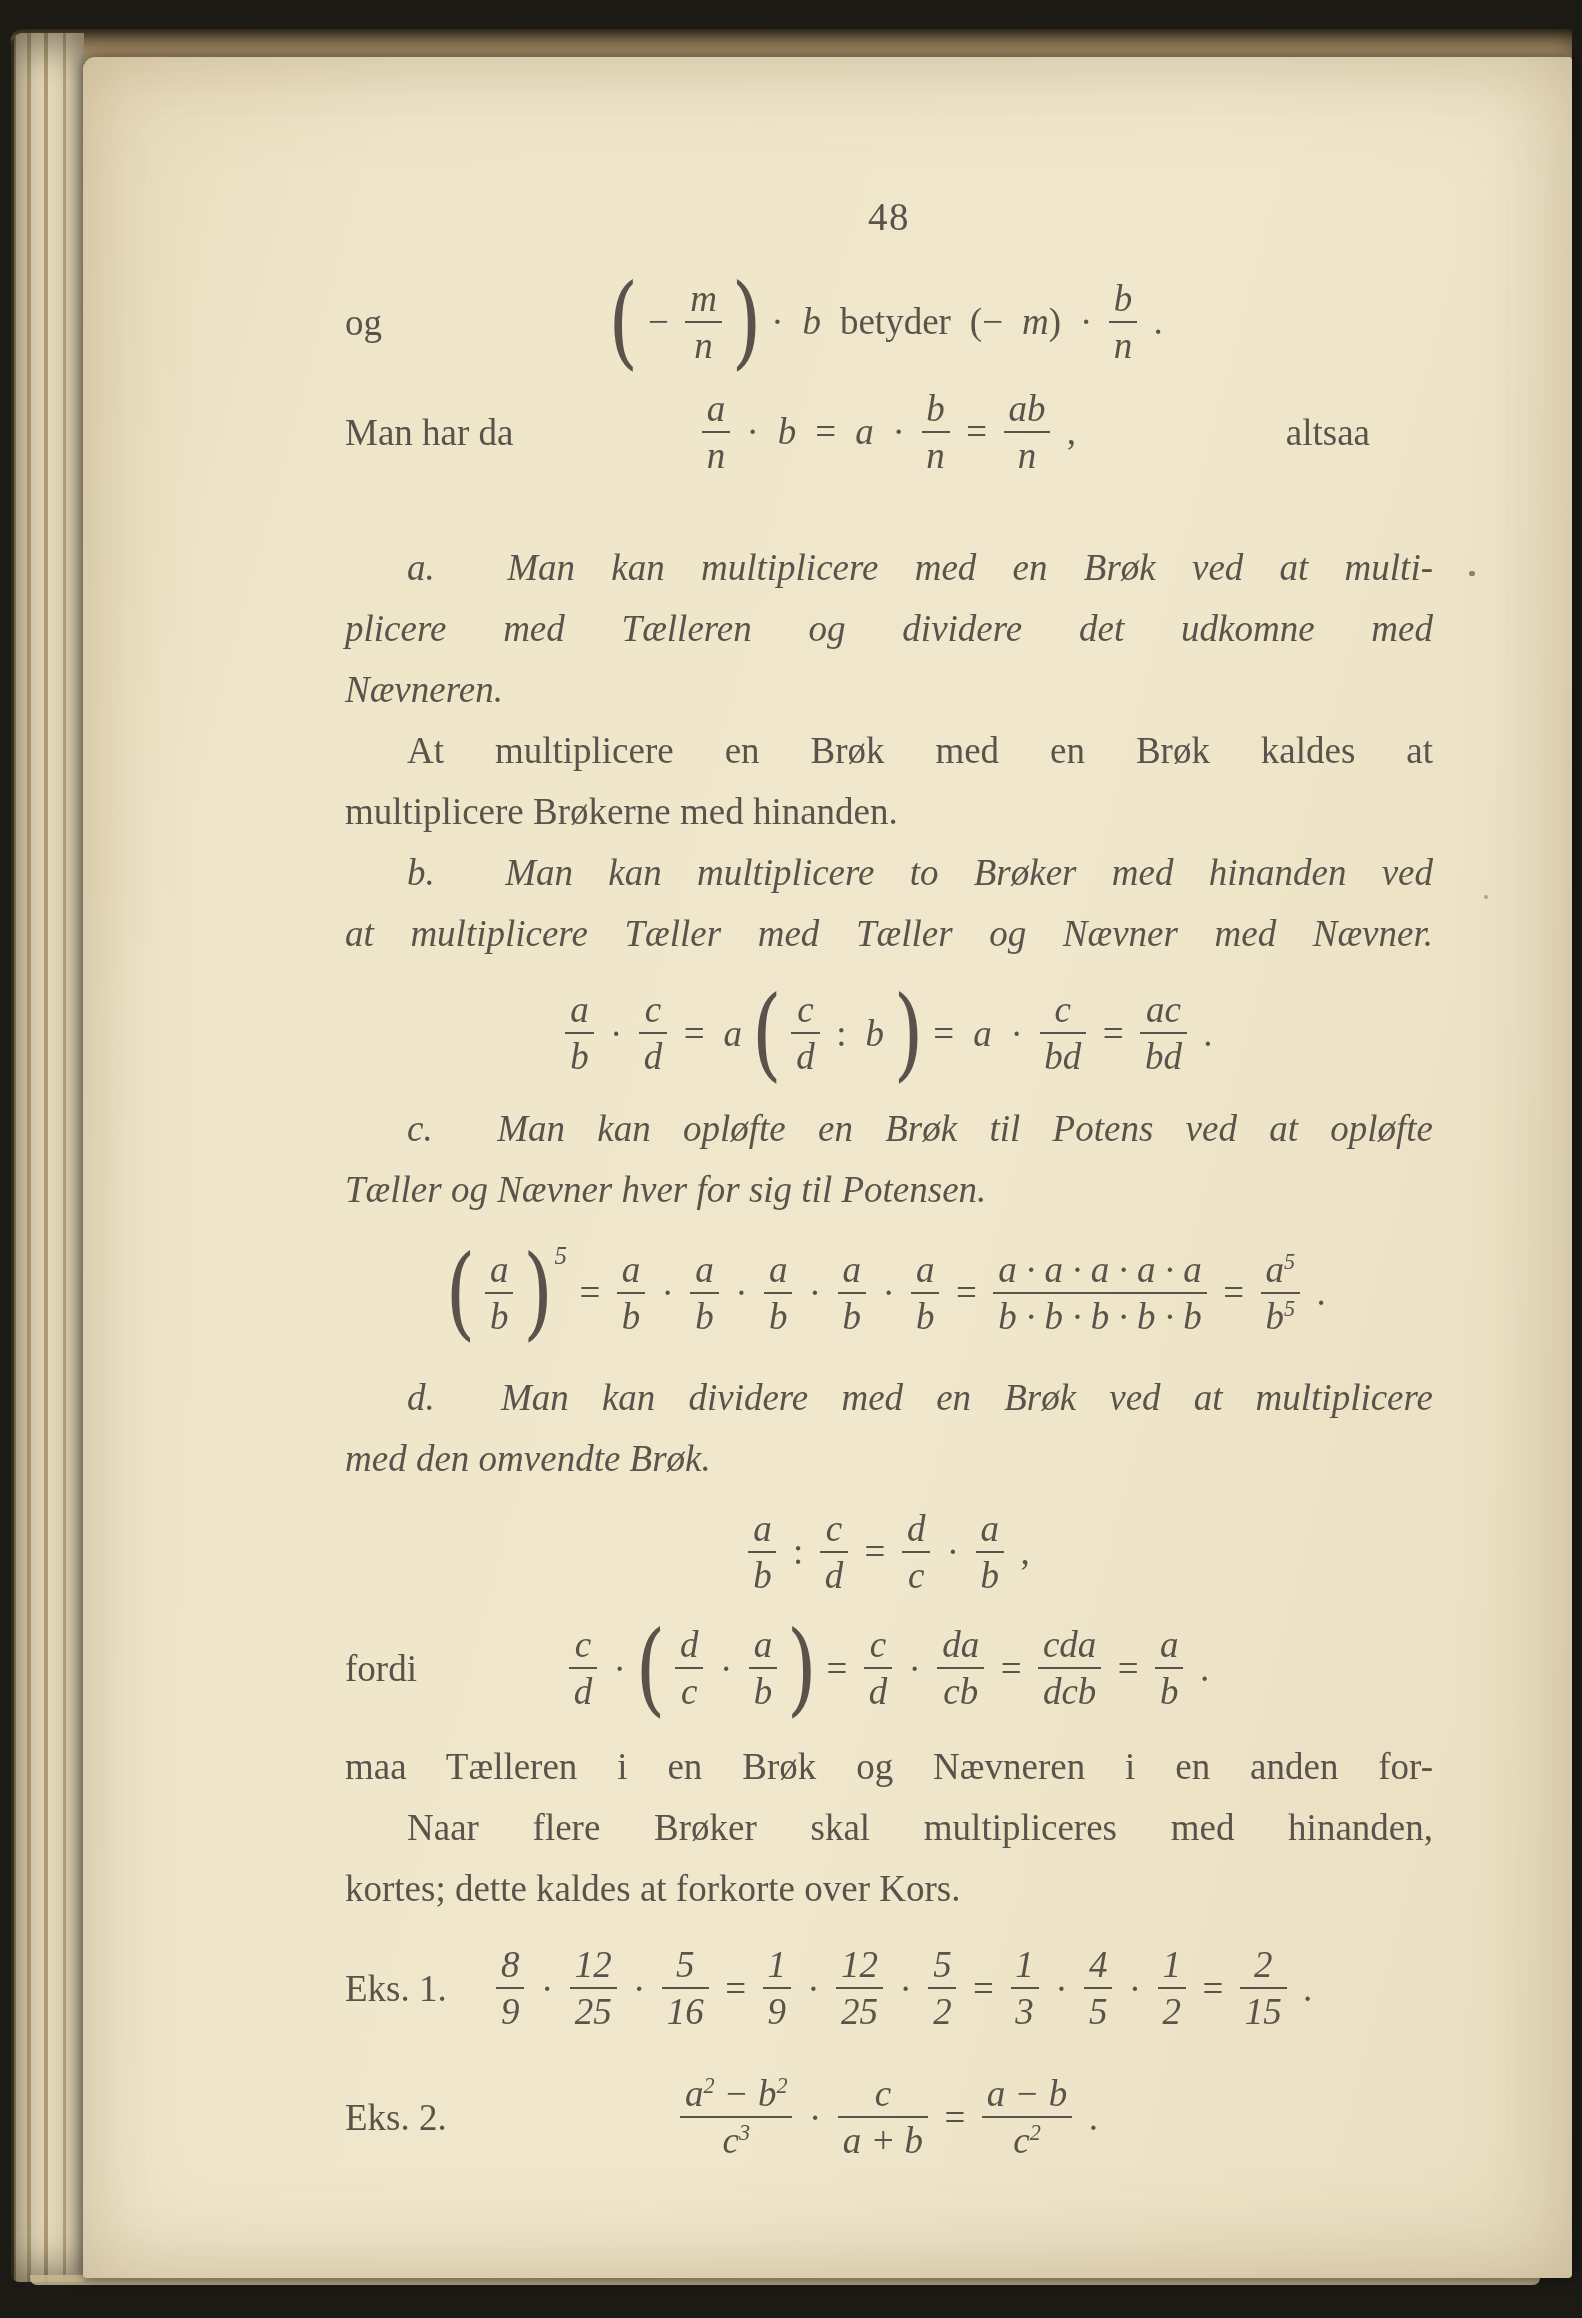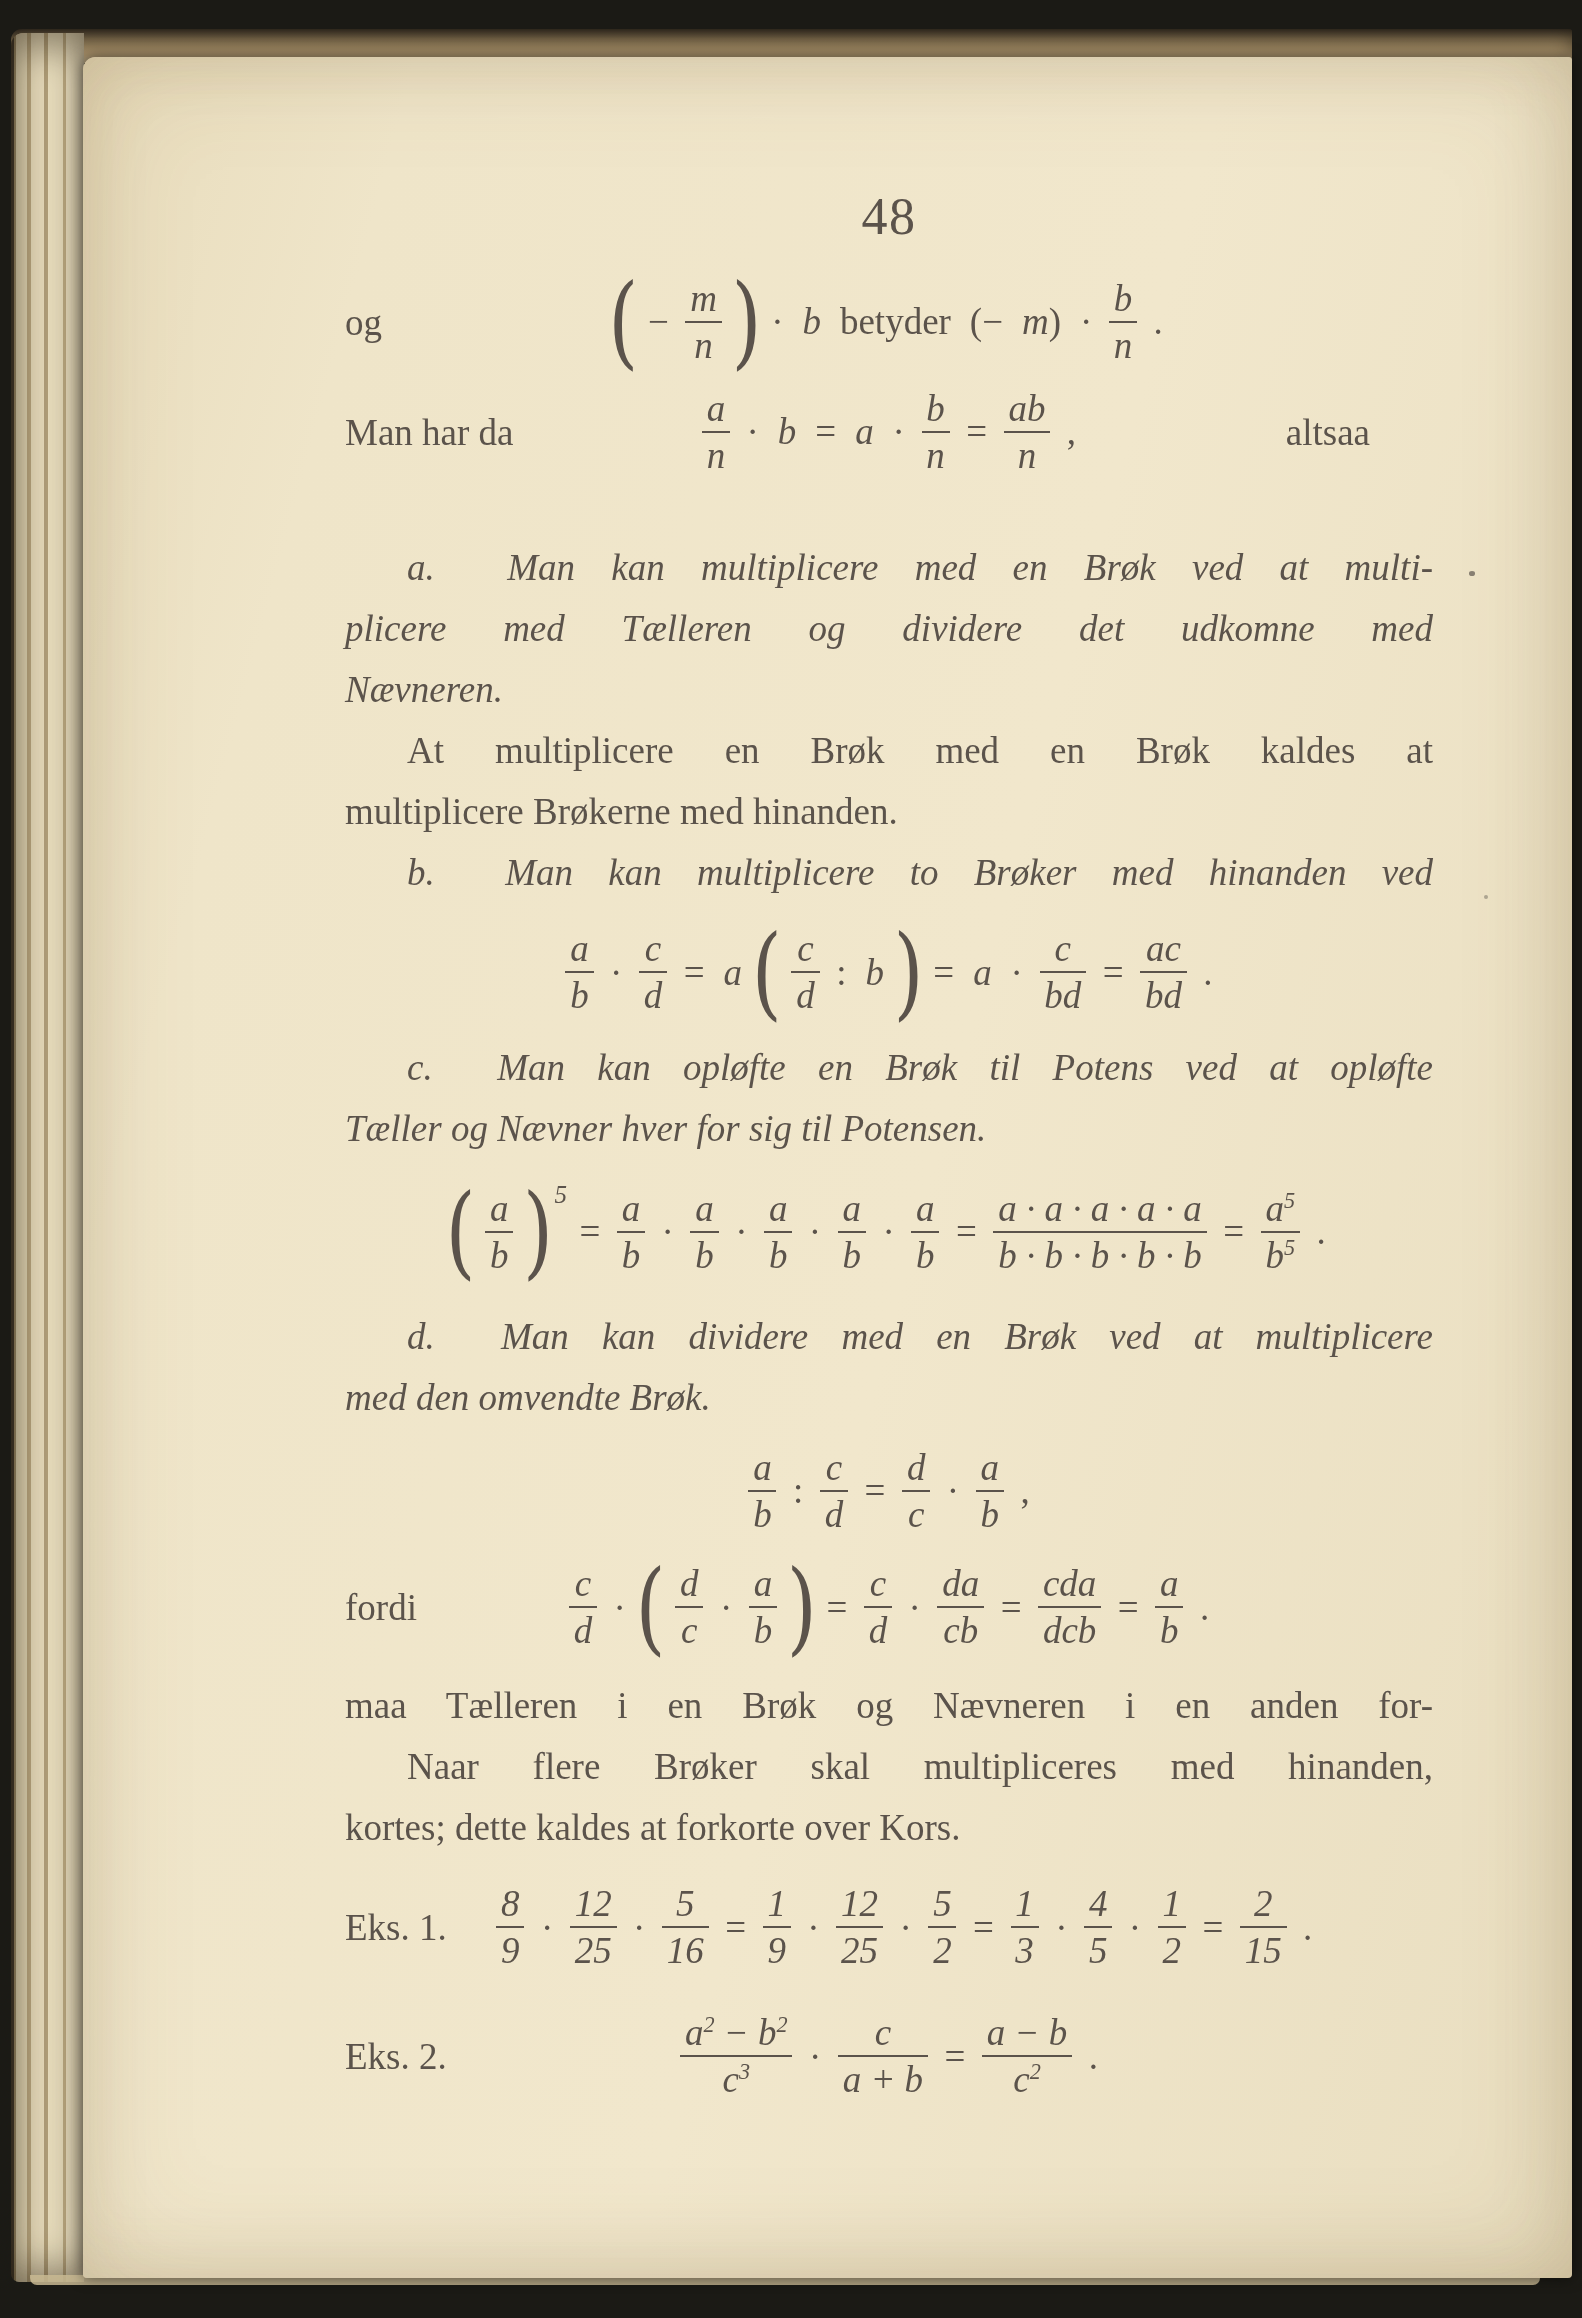--- a/index.html
+++ b/index.html
@@ -23,21 +23,21 @@
   
   .stack-bottom{position:absolute;left:30px;top:2275px;width:1510px;height:9.7px;background:#c8b992;
     border-radius:0 0 6.9px 6.9px;opacity:.85;}
   
   .page{position:absolute;left:83px;top:57px;width:1489px;height:2221px;border-radius:12.4px 3.4px 4.1px 4.1px;
     background:linear-gradient(105deg,#e8dcbc 0%,var(--paper) 16%,#f1e7cc 55%,#e9dec0 100%);
     box-shadow:inset 0 0 117px rgba(125,95,45,.16),inset -23.4px -16.5px 62px rgba(120,95,55,.10),
       inset 18px 13.8px 55px rgba(120,95,55,.08),0 0 13.8px rgba(0,0,0,.55);}
   .speck{position:absolute;width:6.2px;height:4.8px;border-radius:50%;background:#6e675d;opacity:.8;}
   .content{position:absolute;left:262px;top:138px;width:1088px;color:var(--ink);font-size:37px;}
-  .pagenum{text-align:center;font-size:52px;height:44px;line-height:44px;letter-spacing:1.4px;}
+  .pagenum{text-align:center;font-size:39px;height:44px;line-height:44px;letter-spacing:1.4px;}
   
   .para .line{line-height:61px;}
   .para.it .line{font-style:italic;}
   .line.j{text-align:justify;text-align-last:justify;}
   .line.ind{text-indent:62px;}
   
   .frow{position:relative;display:flex;align-items:center;}
   .flabel{position:absolute;left:0;top:50%;transform:translateY(-50%);white-space:nowrap;}
   .frlabel{position:absolute;right:63px;top:50%;transform:translateY(-50%);white-space:nowrap;}
   .fbody{flex:1;display:flex;align-items:center;justify-content:center;}
@@ -135,20 +135,21 @@
           <div class="line j ind">a.&nbsp; Man kan multiplicere med en Brøk ved at multi-</div>
           <div class="line j">plicere med Tælleren og dividere det udkomne med</div>
           <div class="line">Nævneren.</div>
         </div>
       <div class="para" id="para-at">
           <div class="line j ind">At multiplicere en Brøk med en Brøk kaldes at</div>
           <div class="line">multiplicere Brøkerne med hinanden.</div>
         </div>
       <div class="para it" id="para-b">
           <div class="line j ind">b.&nbsp; Man kan multiplicere to Brøker med hinanden ved</div>
+          <div class="line j">at multiplicere Tæller med Tæller og Nævner med Nævner.</div>
         </div>
 
       <div class="frow" id="row-f3">
         <span class="fbody">
             <span class="frac">
               <span class="num"><span>a</span></span>
               <span class="fbar"></span>
               <span class="den"><span>b</span></span>
             </span>
             <span class="tt"><span>·</span></span>

